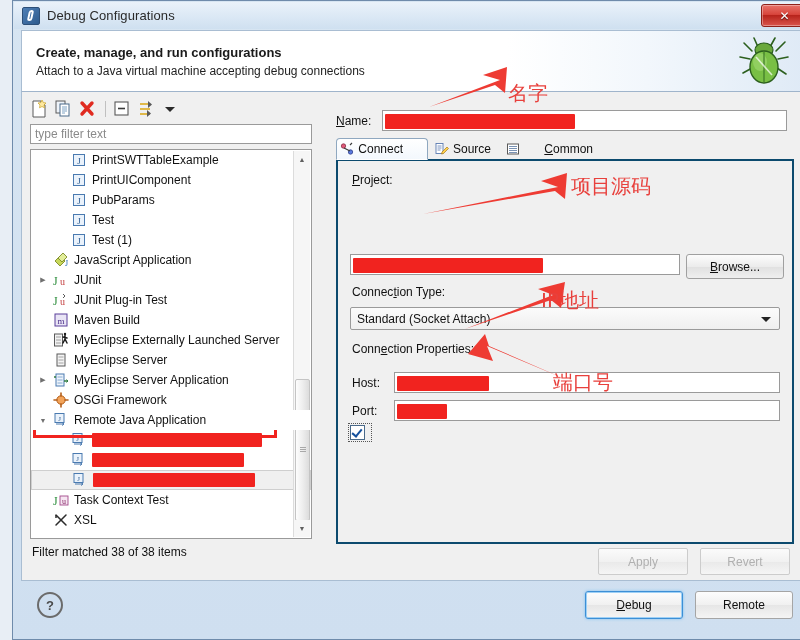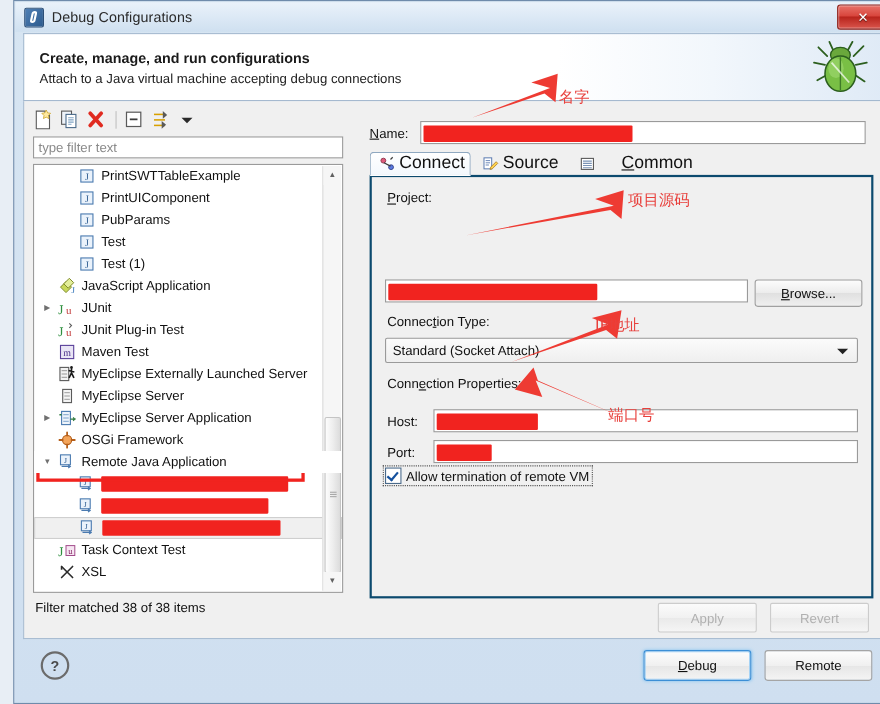--- a/index.html
+++ b/index.html
@@ -124,21 +124,21 @@
   .nameinput{
     position:absolute;left:50px;top:14px;width:405px;height:21px;
     background:#fff;border:1px solid #9a9a9a;box-sizing:border-box;
   }
   .nameinput .redact{position:absolute;left:2px;top:3px;width:190px;height:15px;}
   .tabstrip{
     position:absolute;left:4px;top:42px;width:458px;height:22px;
   }
   .tab{
     position:absolute;top:0;height:22px;display:flex;align-items:center;
-    padding:0 8px;font-size:16px;color:#111;box-sizing:border-box;
+    padding:0 24px;font-size:12px;color:#111;box-sizing:border-box;justify-content:flex-end;
   }
   .tab .ticon{width:14px;height:14px;margin-right:4px;}
   .tab-active{
     background:linear-gradient(180deg,#ffffff,#f3f8fd);
     border:1px solid #8fa8c0;border-bottom:1px solid #fff;
     border-radius:4px 4px 0 0;z-index:3;
   }
   .tab-inactive{border:1px solid transparent;}
   .tabbody{
     position:absolute;left:4px;top:63px;width:458px;height:385px;
@@ -200,21 +200,21 @@
     font-size:12px;color:#111;
     background:linear-gradient(180deg,#fdfdfd,#f0f0f0 50%,#e6e6e6 51%,#f4f4f4);
     border:1px solid #a5a5a5;
   }
   .fbtn-default{
     border:1px solid #3c8fd6;
     box-shadow:0 0 0 1px #9ed0f5 inset, 0 0 3px #7dc0f0;
   }
   
   .anno{
-    position:absolute;color:#e8403c;font-size:14px;
+    position:absolute;color:#e8403c;font-size:20px;
     font-family:"DejaVu Sans","Liberation Sans",sans-serif;
     white-space:nowrap;
   }
   svg{display:block;overflow:visible;}
 </style>
 </head>
 <body>
 
 <div class="win">
 
@@ -386,21 +386,21 @@
               <span class="tlabel">JUnit Plug-in Test</span>
             </div>
             <div class="trow indent1">
               <span class="twist" style="position: absolute; left: 6px;"></span>
               <span class="ticon">
                 <svg width="16" height="16" viewBox="0 0 16 16">
                   <rect x="2" y="2" width="12" height="12" fill="#e9e5f5" stroke="#5a3f9a" stroke-width="1"></rect>
                   <text x="8" y="12" font-size="9" text-anchor="middle" fill="#4a2f8a" font-family="Liberation Serif,serif">m</text>
                 </svg>
               </span>
-              <span class="tlabel">Maven Test</span>
+              <span class="tlabel">Maven Build</span>
             </div>
             <div class="trow indent1">
               <span class="twist" style="position: absolute; left: 6px;"></span>
               <span class="ticon">
                 <svg width="16" height="16" viewBox="0 0 16 16">
                   <rect x="1.5" y="2" width="8" height="12" fill="#f2f2f2" stroke="#5a5a5a" stroke-width="1"></rect>
                   <g stroke="#8a8a8a" stroke-width=".8">
                     <path d="M3 5h5M3 8h5M3 11h5"></path>
                   </g>
                   <g stroke="#1b1b1b" stroke-width="1.5" fill="none" stroke-linecap="round">
@@ -604,21 +604,20 @@
           <span class="redact" style="width:92px;"></span>
         </div>
 
         <div class="fld-label" style="left:14px;top:243px;">Port:</div>
         <div class="txt" style="left:56px;top:239px;width:386px;">
           <span class="redact" style="width:50px;"></span>
         </div>
 
         <div class="chkrow">
           <span class="chk"></span>
-          <span class="lbl">Allow termination of remote VM</span>
         </div>
       </div>
 
       <div class="applyrow">
         <div class="gbtn">Apply</div>
         <div class="gbtn">Revert</div>
       </div>
     </div>
   </div>
 

